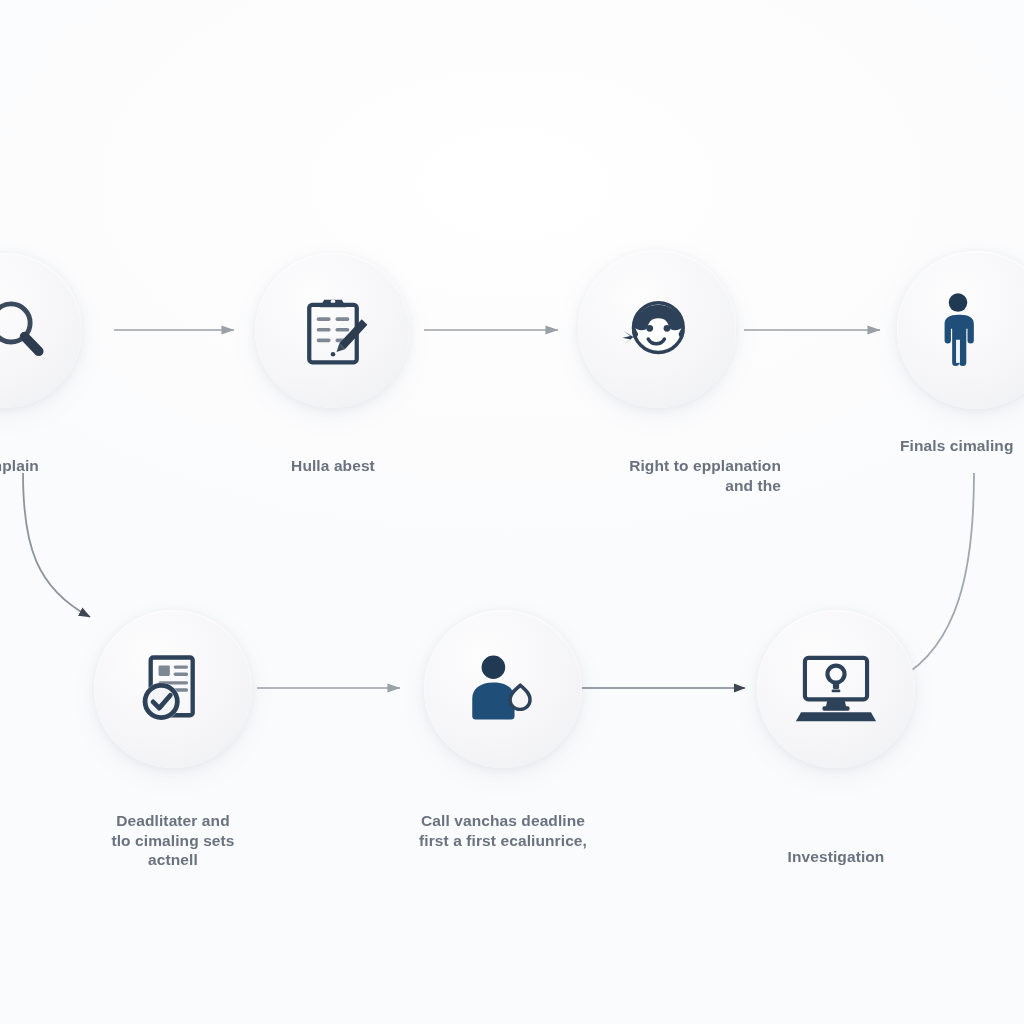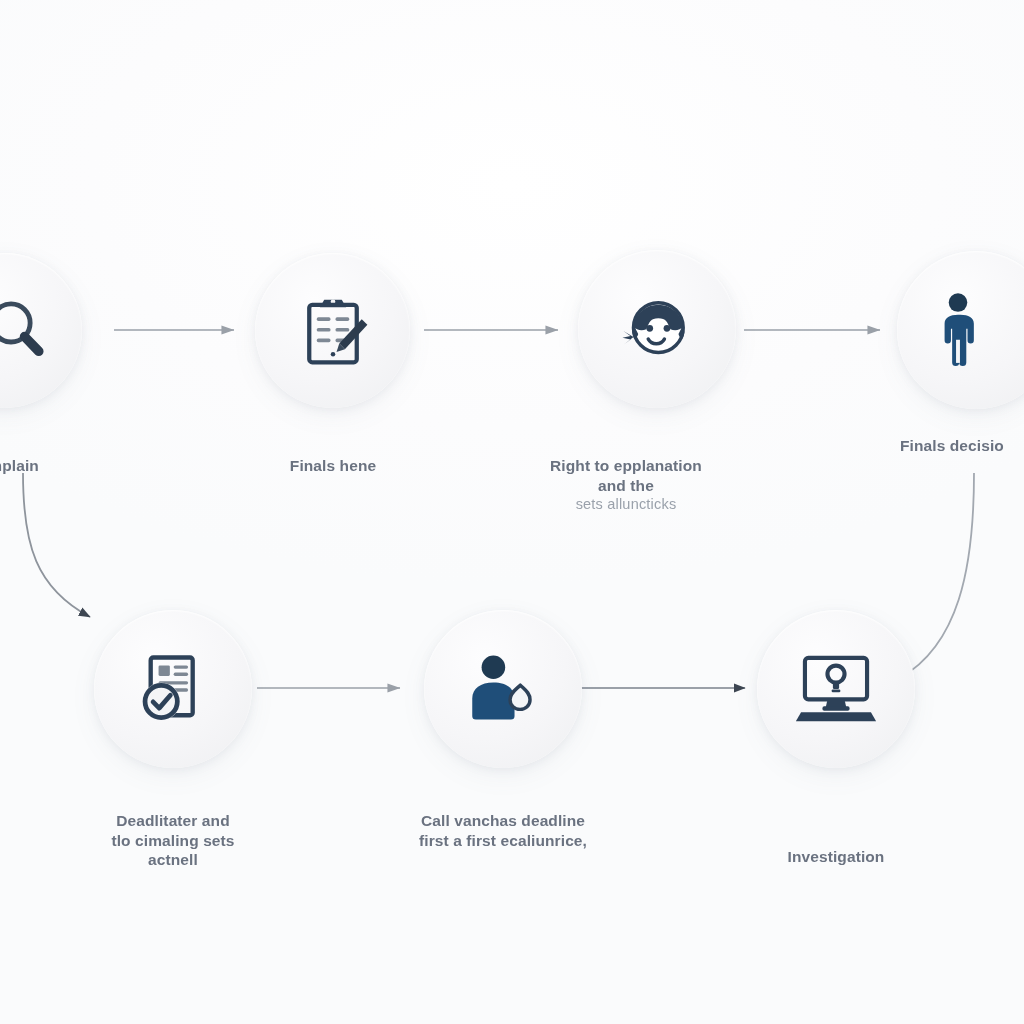--- a/index.html
+++ b/index.html
@@ -136,21 +136,21 @@
             <rect x="34" y="38" width="11" height="2.9" rx="1.3"></rect>
           </g>
           <circle cx="32" cy="50.5" r="1.8" fill="#2d4158"></circle>
 
           <path d="M37 42 L55 22.5 L59.5 27 L41.5 46.5 z" fill="#2d3c4e"></path>
           <path d="M37 42 L41.5 46.5 L34.8 48.8 z" fill="#3a4a5c"></path>
         </svg>
       </span>
     </div>
     <div class="label" style="left:240px; top:436px; width:186px;">
-      <span>Finals hene</span>
+      <span>Hulla abest</span>
     </div>
   </div>
 
   <div class="node" style="left:0;top:0;">
     <div class="bubble" style="left:578px; top:250px; width:158px; height:158px;">
       <span>
         <svg width="86" height="86" viewBox="0 0 64 64">
 
           <path d="M14.5 38 L7 33.5 L12.2 37.2 L6.3 38.6 L12.4 39.8 L7.4 43.6 z" fill="#2d4158"></path>
 
@@ -163,41 +163,41 @@
           <path d="M14.6 29 c-1.4 3.4 -1.3 7.2 0.4 10.1 c1.6 -0.4 2.6 -1.6 3.0 -3.4 z" fill="#2d4158"></path>
           <path d="M51.4 29 c1.4 3.4 1.3 7.2 -0.4 10.1 c-1.6 -0.4 -2.6 -1.6 -3.0 -3.4 z" fill="#2d4158"></path>
 
           <circle cx="26.6" cy="31.5" r="2.5" fill="#2d4158"></circle>
           <circle cx="39.4" cy="31.5" r="2.5" fill="#2d4158"></circle>
 
           <path d="M25.5 39.5 c2.6 4.6 9.4 4.6 12 0" fill="none" stroke="#2d4158" stroke-width="2.6" stroke-linecap="round"></path>
         </svg>
       </span>
     </div>
-    <div class="label" style="left:502px; top:436px; width:248px;">
+    <div class="label" style="left:533px; top:436px; width:248px;text-align:right;">
       <span>Right to epplanation
-and the</span><span class="sub">sets alluncticks</span>
+and the</span>
     </div>
   </div>
 
   <div class="node" style="left:0;top:0;">
     <div class="bubble" style="left:897px; top:251px; width:158px; height:158px;">
       <span style="margin-right:36px;">
         <svg width="66" height="78" viewBox="0 0 44 64">
           <circle cx="22" cy="9.5" r="7.6" fill="#1f3a52"></circle>
           <path d="M22 19.5 c-6.6 0 -11 2.2 -11 7.4 v13.6 a2.6 2.6 0 0 0 5.2 0 V31
                    h1.0 v27.6 a2.9 2.9 0 0 0 5.8 0 V42.4 h0.0 V58.6
                    a2.9 2.9 0 0 0 5.8 0 V31 h1.0 v9.5 a2.6 2.6 0 0 0 5.2 0 V26.9
                    c0 -5.2 -4.4 -7.4 -11 -7.4 z" fill="#1f4e79"></path>
           <rect x="20.4" y="40" width="3.2" height="19" fill="#f4f5f7"></rect>
         </svg>
       </span>
     </div>
     <div class="label nowrap" style="left:900px; top:436px; width:200px; text-align:left;">
-      <span>Finals decisio</span>
+      <span>Finals cimaling</span>
     </div>
   </div>
 
   <div class="node" style="left:0;top:0;">
     <div class="bubble" style="left:94px; top:610px; width:158px; height:158px;">
       <span>
         <svg width="84" height="84" viewBox="0 0 64 64">
 
           <path d="M17 8 h28 a2 2 0 0 1 2 2 v40 a2 2 0 0 1 -2 2 h-28 a2 2 0 0 1 -2 -2
                    v-40 a2 2 0 0 1 2 -2 z" fill="none" stroke="#2d4158" stroke-width="3.3"></path>

